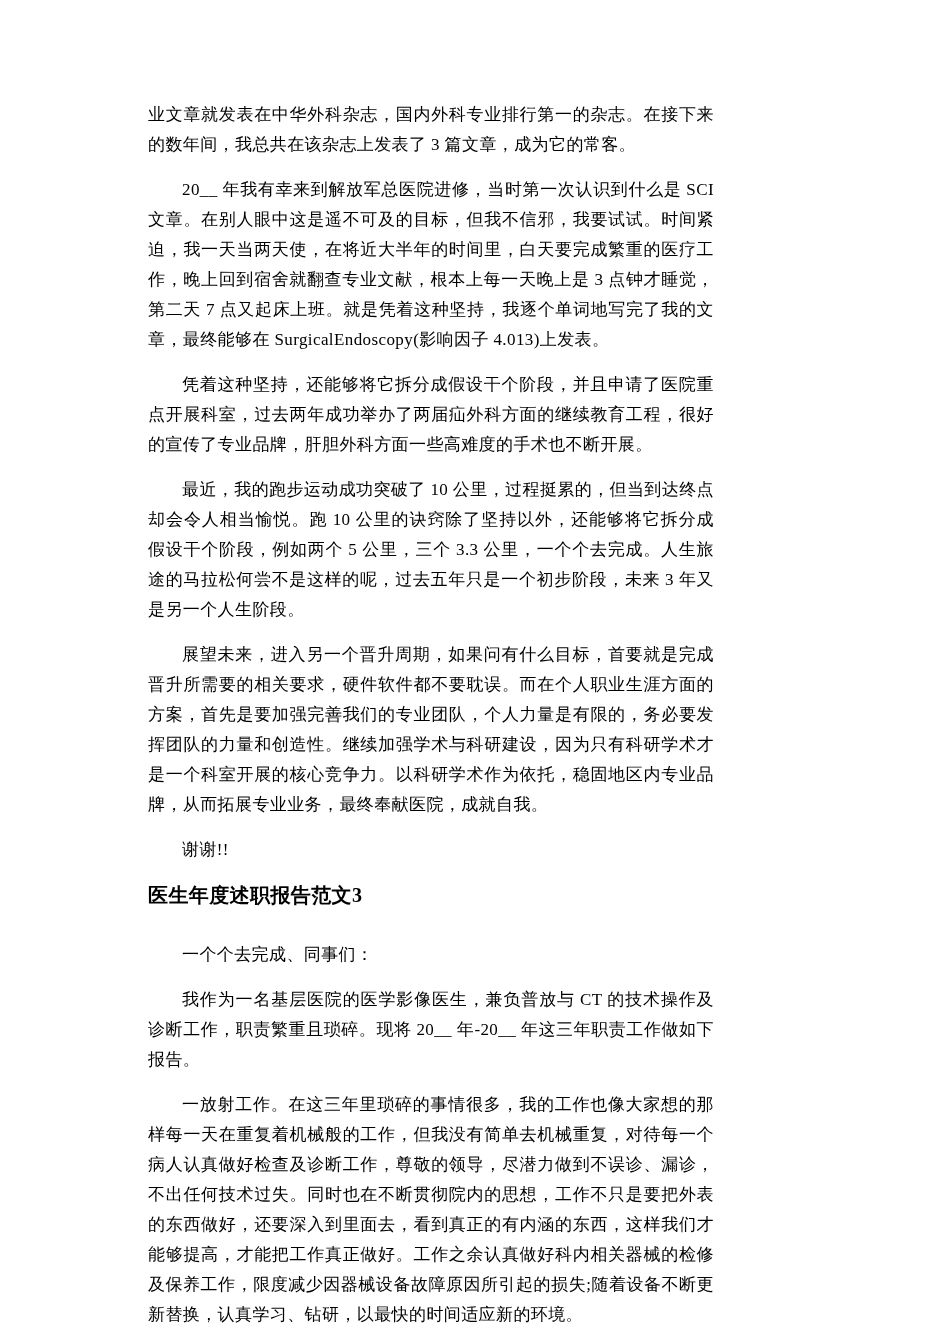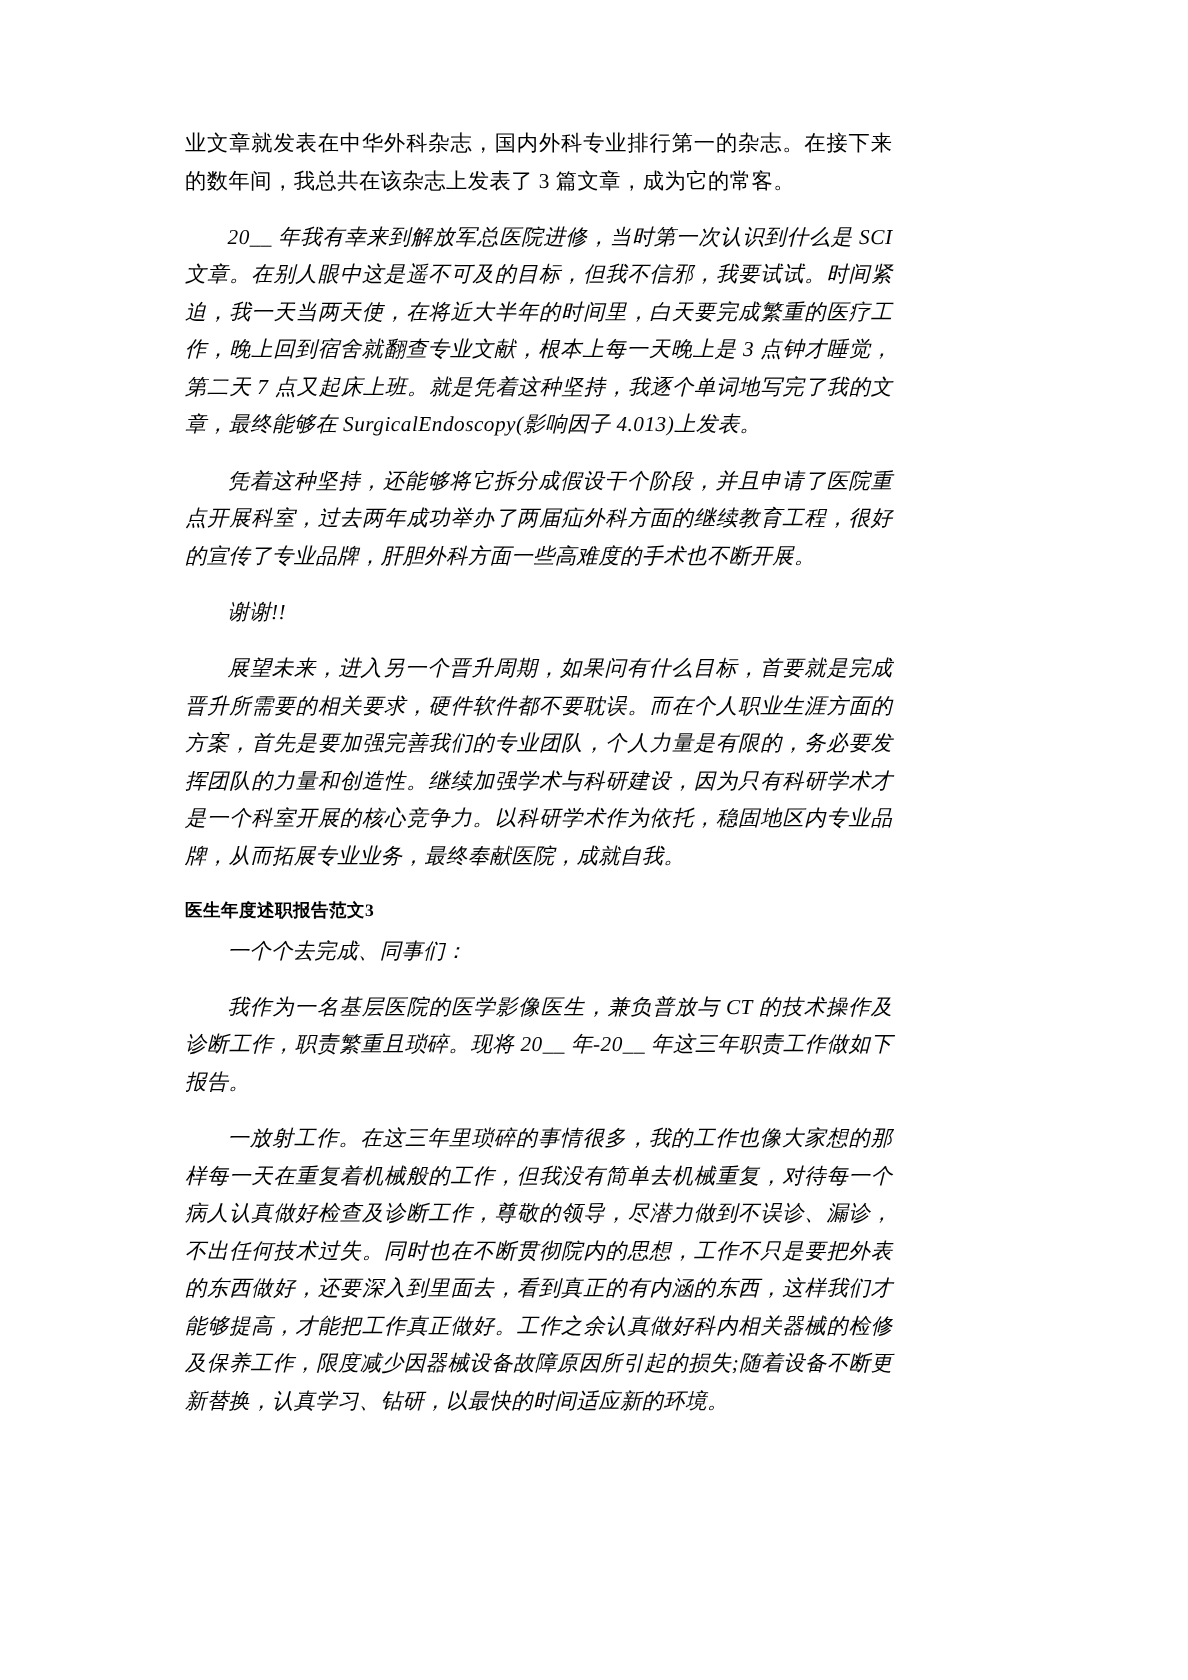--- a/index.html
+++ b/index.html
@@ -24,44 +24,44 @@
   .para {
     margin: 0 0 15px 0;
     font-size: 17px;
     line-height: 30px;
     text-align: justify;
     letter-spacing: 0.4px;
     word-break: break-all;
   }
   .para.indent {
     text-indent: 2em;
-    font-style: italic;
   }
   .heading {
-    margin: 0 0 1px 0;
-    font-size: 14px;
+    margin: 0 0 30px 0;
+    font-size: 20px;
     line-height: 30px;
     font-weight: bold;
     letter-spacing: 0.4px;
   }
 </style>
 </head>
 <body>
 
 <div class="page">
   <p class="para">业文章就发表在中华外科杂志，国内外科专业排行第一的杂志。在接下来的数年间，我总共在该杂志上发表了 3 篇文章，成为它的常客。</p>
 
   <p class="para indent">20__ 年我有幸来到解放军总医院进修，当时第一次认识到什么是 SCI 文章。在别人眼中这是遥不可及的目标，但我不信邪，我要试试。时间紧迫，我一天当两天使，在将近大半年的时间里，白天要完成繁重的医疗工作，晚上回到宿舍就翻查专业文献，根本上每一天晚上是 3 点钟才睡觉，第二天 7 点又起床上班。就是凭着这种坚持，我逐个单词地写完了我的文章，最终能够在 SurgicalEndoscopy(影响因子 4.013)上发表。</p>
 
   <p class="para indent">凭着这种坚持，还能够将它拆分成假设干个阶段，并且申请了医院重点开展科室，过去两年成功举办了两届疝外科方面的继续教育工程，很好的宣传了专业品牌，肝胆外科方面一些高难度的手术也不断开展。</p>
 
+  <p class="para indent">最近，我的跑步运动成功突破了 10 公里，过程挺累的，但当到达终点却会令人相当愉悦。跑 10 公里的诀窍除了坚持以外，还能够将它拆分成假设干个阶段，例如两个 5 公里，三个 3.3 公里，一个个去完成。人生旅途的马拉松何尝不是这样的呢，过去五年只是一个初步阶段，未来 3 年又是另一个人生阶段。</p>
+
+  <p class="para indent">展望未来，进入另一个晋升周期，如果问有什么目标，首要就是完成晋升所需要的相关要求，硬件软件都不要耽误。而在个人职业生涯方面的方案，首先是要加强完善我们的专业团队，个人力量是有限的，务必要发挥团队的力量和创造性。继续加强学术与科研建设，因为只有科研学术才是一个科室开展的核心竞争力。以科研学术作为依托，稳固地区内专业品牌，从而拓展专业业务，最终奉献医院，成就自我。</p>
 
   <p class="para indent">谢谢!!</p>
-
-  <p class="para indent">展望未来，进入另一个晋升周期，如果问有什么目标，首要就是完成晋升所需要的相关要求，硬件软件都不要耽误。而在个人职业生涯方面的方案，首先是要加强完善我们的专业团队，个人力量是有限的，务必要发挥团队的力量和创造性。继续加强学术与科研建设，因为只有科研学术才是一个科室开展的核心竞争力。以科研学术作为依托，稳固地区内专业品牌，从而拓展专业业务，最终奉献医院，成就自我。</p>
 
   <h2 class="heading">医生年度述职报告范文3</h2>
 
   <p class="para indent">一个个去完成、同事们：</p>
 
   <p class="para indent">我作为一名基层医院的医学影像医生，兼负普放与 CT 的技术操作及诊断工作，职责繁重且琐碎。现将 20__ 年-20__ 年这三年职责工作做如下报告。</p>
 
   <p class="para indent">一放射工作。在这三年里琐碎的事情很多，我的工作也像大家想的那样每一天在重复着机械般的工作，但我没有简单去机械重复，对待每一个病人认真做好检查及诊断工作，尊敬的领导，尽潜力做到不误诊、漏诊，不出任何技术过失。同时也在不断贯彻院内的思想，工作不只是要把外表的东西做好，还要深入到里面去，看到真正的有内涵的东西，这样我们才能够提高，才能把工作真正做好。工作之余认真做好科内相关器械的检修及保养工作，限度减少因器械设备故障原因所引起的损失;随着设备不断更新替换，认真学习、钻研，以最快的时间适应新的环境。</p>
 </div>
 

